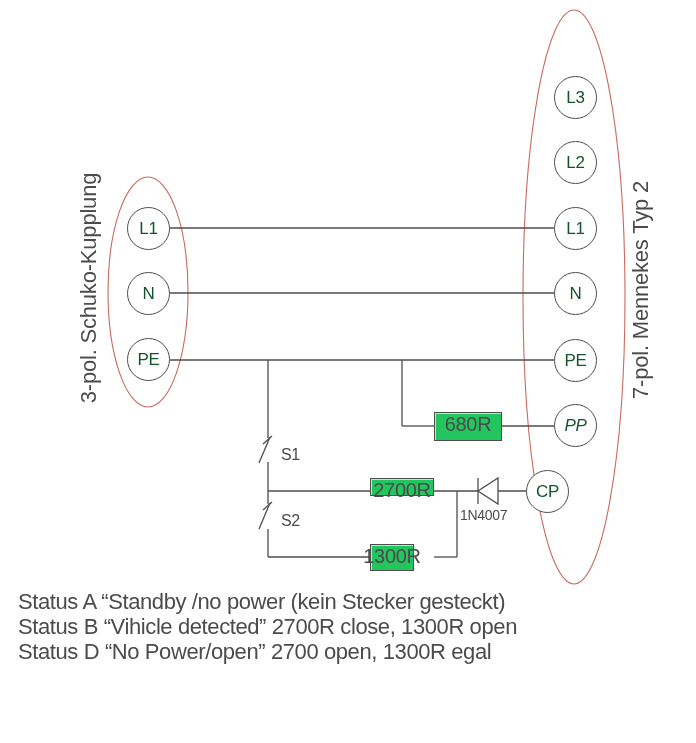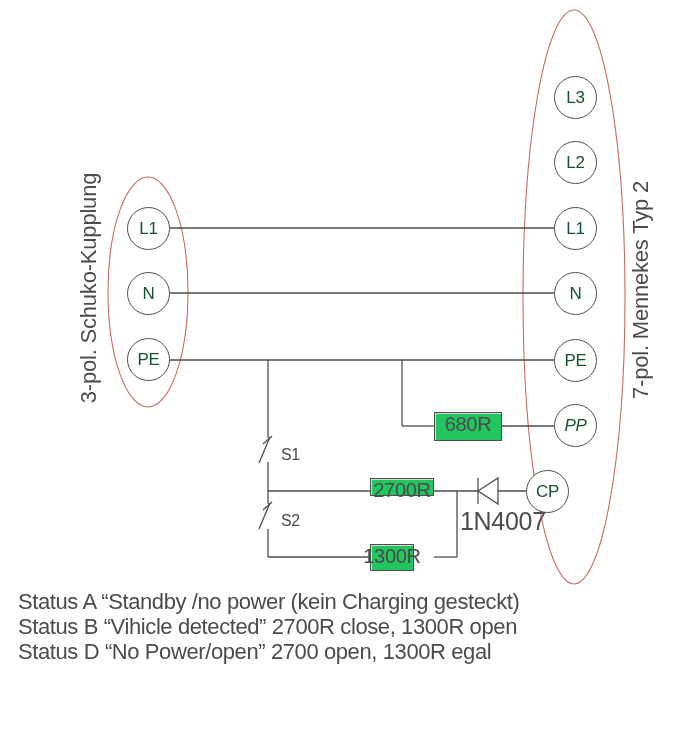--- a/index.html
+++ b/index.html
@@ -18,21 +18,21 @@
     position:absolute; box-sizing:border-box; background:#22c55e;
     border:1.5px solid #4d4d4d; box-shadow: inset 1px 1px 0 #d8d8d8;
     display:flex; justify-content:center;
     font-size:20px; letter-spacing:-0.3px; color:#4b4b4b;
   }
   .vlabel {
     position:absolute; white-space:nowrap; font-size:22px; letter-spacing:-0.2px;
     transform:translate(-50%,-50%) rotate(-90deg); color:#4b4b4b;
   }
   .small-label { position:absolute; font-size:16px; letter-spacing:-0.3px; white-space:nowrap; }
-  .diode-label { position:absolute; font-size:25px; letter-spacing:-0.3px; white-space:nowrap; }
+  .diode-label { position:absolute; font-size:14px; letter-spacing:-0.3px; white-space:nowrap; }
   .text-block { position:absolute; font-size:22px; letter-spacing:-0.4px; line-height:25px; white-space:nowrap; }
 </style>
 </head>
 <body>
 
 <div id="canvas">
 
   <svg id="wiring-svg" width="696" height="743" viewBox="0 0 696 743">
 
     <ellipse cx="148" cy="292" rx="40" ry="115" fill="none" stroke="#c96a5e" stroke-width="1.1"></ellipse>
@@ -121,18 +121,18 @@
   <div class="vlabel" style="left:89px; top:288px;">3-pol. Schuko-Kupplung</div>
   <div class="vlabel" style="left:641px; top:290px;">7-pol. Mennekes Typ 2</div>
 
   <div class="small-label" style="left:281px; top:446px;">S1</div>
   <div class="small-label" style="left:281px; top:512px;">S2</div>
 
   <div class="diode-label" style="left:460px; top:507px;">1N4007</div>
 
 
   <div class="text-block" style="left:18px; top:589px;">
-    <div>Status A “Standby /no power (kein Charging gesteckt)</div>
+    <div>Status A “Standby /no power (kein Stecker gesteckt)</div>
     <div>Status B “Vihicle detected” 2700R close, 1300R open</div>
     <div>Status D “No Power/open” 2700 open, 1300R egal</div>
   </div>
 
 </div>
 
 </body></html>

